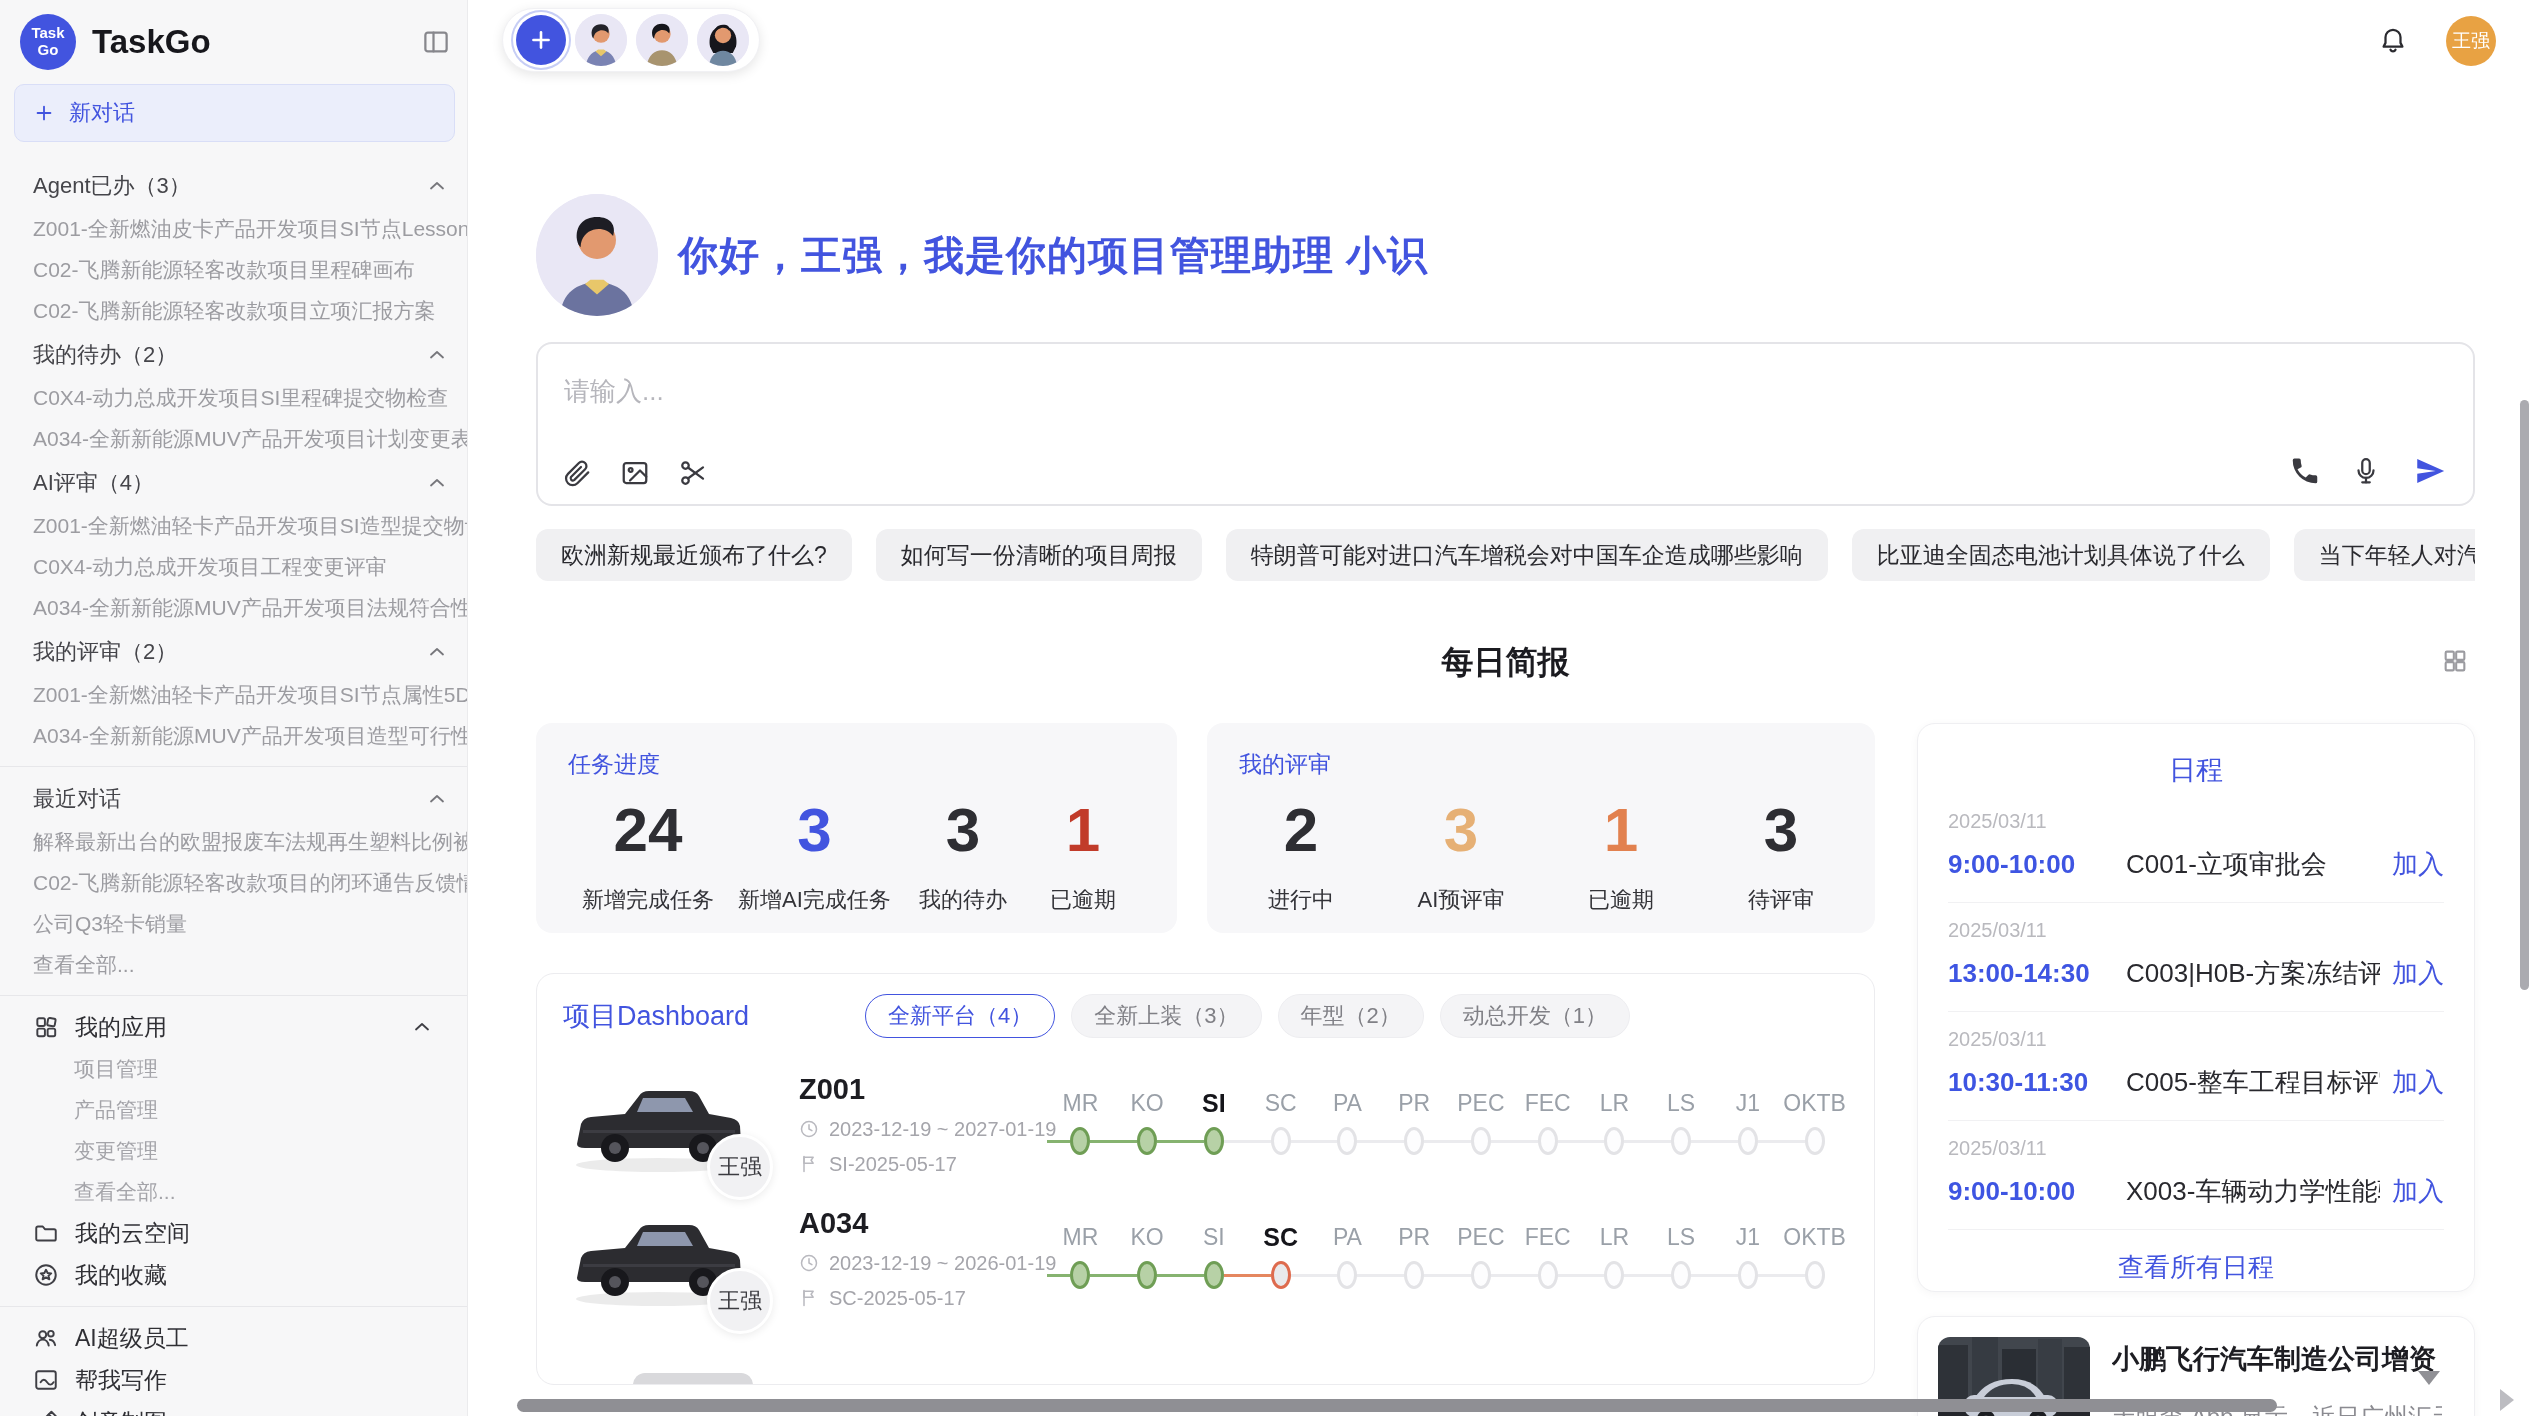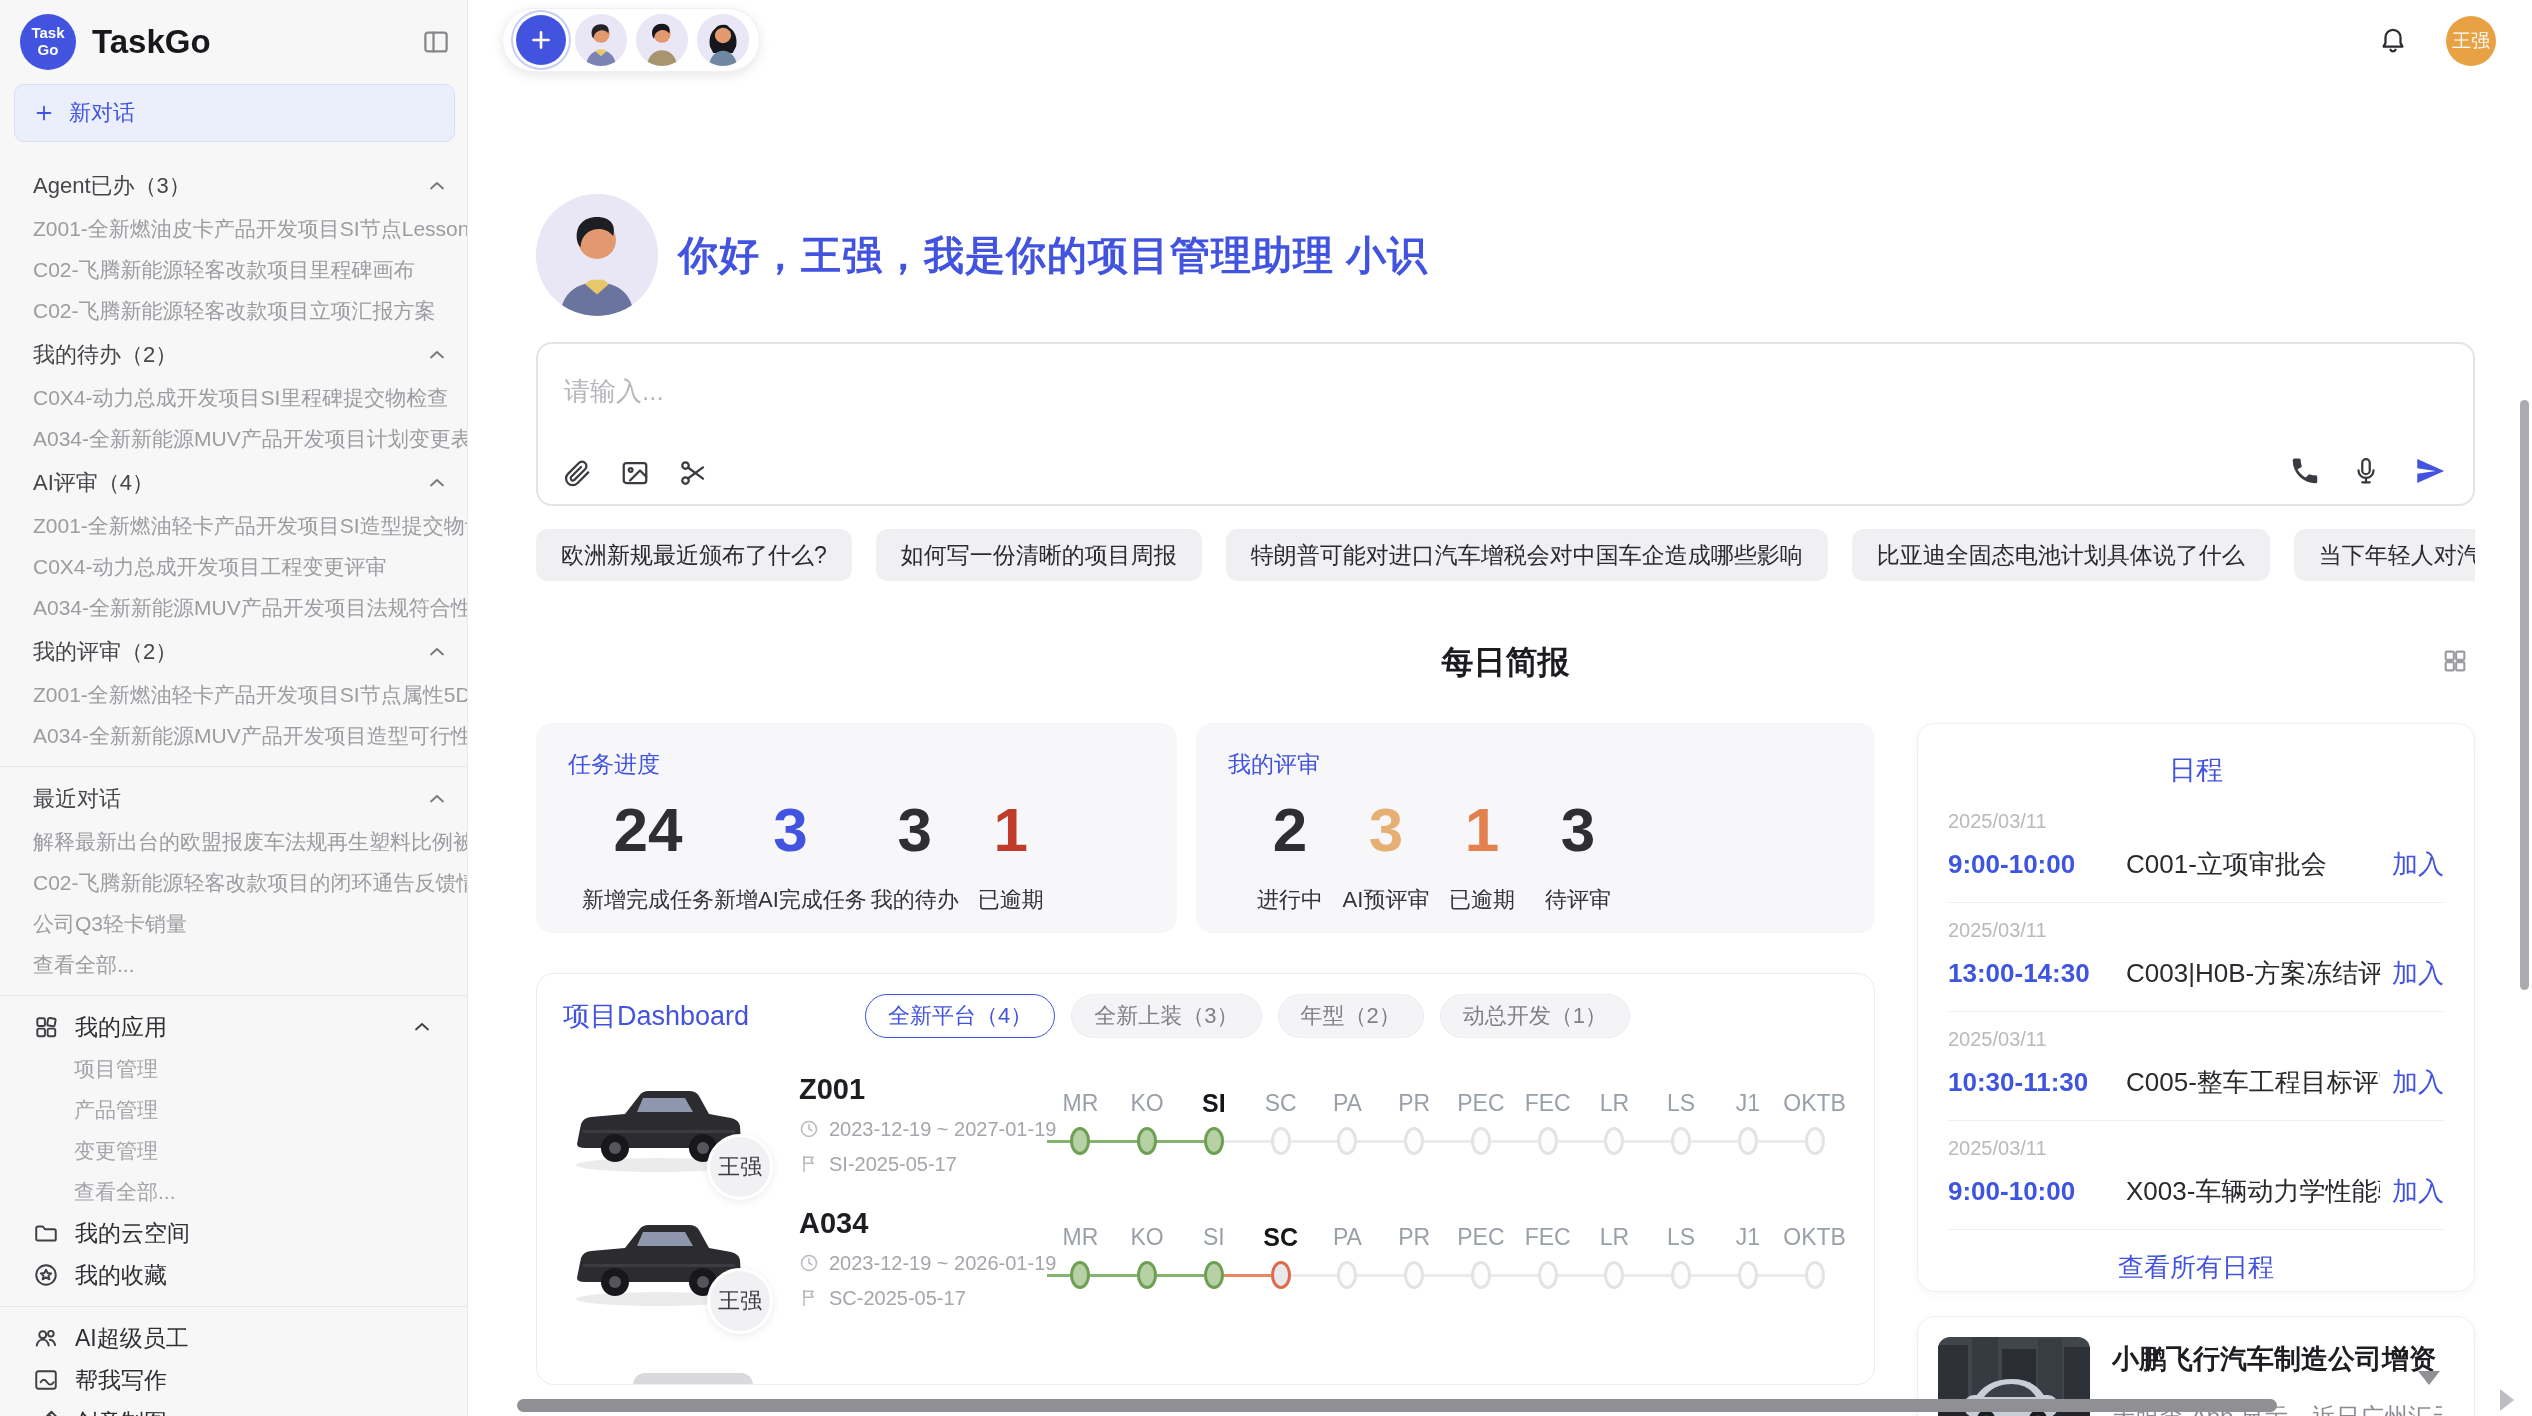--- a/index.html
+++ b/index.html
@@ -62,25 +62,25 @@
 
   .brief-head{margin-top:58px;position:relative;height:48px;display:flex;align-items:center;justify-content:center}
   .brief-title{font-size:32px;font-weight:700;color:#1b1b20}
   .brief-grid-ic{position:absolute;right:6px;top:8px;color:#9b9ba0;width:28px;height:28px;cursor:pointer}
   .brief-grid-ic svg{width:28px;height:28px}
 
   .columns{display:flex;gap:42px;margin-top:36px;align-items:flex-start}
   .col-left{width:1339px;min-width:1339px}
   .col-right{flex:1;min-width:0}
 
-  .stats-row{display:flex;gap:19px}
+  .stats-row{display:flex;gap:30px}
   .stat-card{background:#f7f7f9;border-radius:16px;height:210px;padding:26px 32px;flex:1}
   .stat-card:first-child{flex:0 0 641px}
   .stat-card-title{font-size:23px;color:#4254df}
-  .stat-row{display:flex;justify-content:flex-start;padding:0 14px;margin-top:14px}
+  .stat-row{display:flex;justify-content:space-between;padding:0 14px;margin-top:14px}
   .stat{display:flex;flex-direction:column;align-items:center;min-width:96px}
   .stat-value{font-size:62px;font-weight:600;line-height:1.15}
   .stat-label{font-size:22px;color:#333338;margin-top:20px;white-space:nowrap}
 
   .dash-card{margin-top:40px;border:1px solid #ececef;border-radius:18px;height:412px;padding:16px 26px;position:relative;overflow:hidden;background:#fff}
   .dash-head{display:flex;align-items:center;height:52px}
   .dash-title{font-size:27px;color:#4254df;font-weight:500}
   .filters{display:flex;gap:16px;margin-left:116px}
   .filter{height:44px;border-radius:22px;padding:0 22px;display:flex;align-items:center;font-size:22px;background:#f4f4f6;color:#808086;border:1px solid #ededf0;cursor:pointer;white-space:nowrap}
   .filter.active{background:#fff;border:1.6px solid #4254df;color:#4254df}

